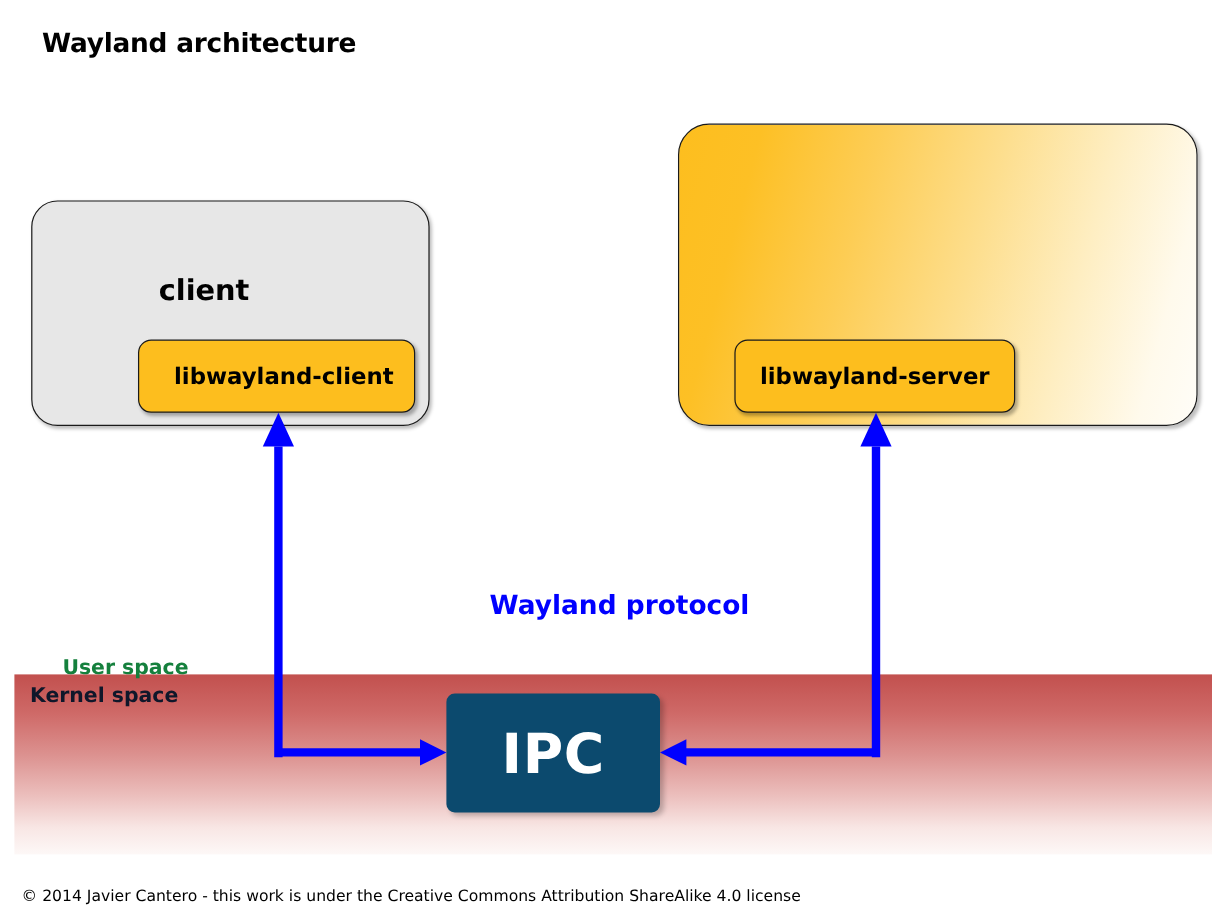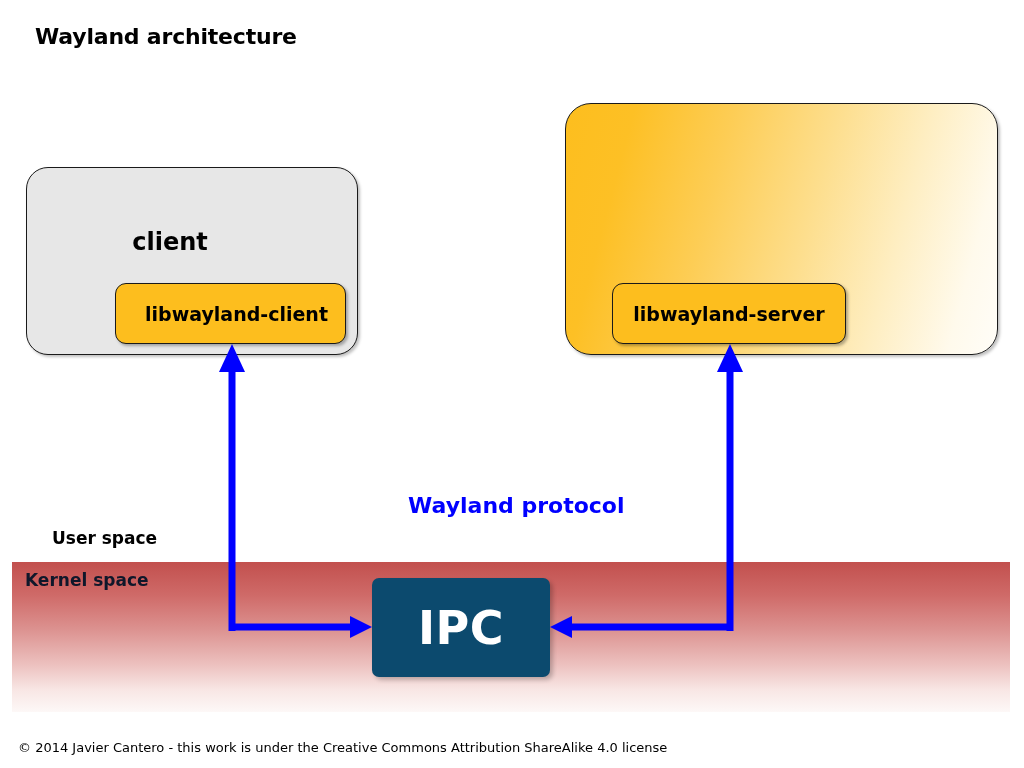--- a/index.html
+++ b/index.html
@@ -44,24 +44,24 @@
     left: 25px;
     top: 570px;
     font-size: 17px;
     font-weight: bold;
     color: #0f172a;
     white-space: nowrap;
   }
   #user-space-label {
     position: absolute;
     left: 52px;
-    top: 528px;
+    top: 547px;
     font-size: 17px;
     font-weight: bold;
-    color: #000000;
+    color: #15803d;
     white-space: nowrap;
   }
 
   
   #client-box {
     position: absolute;
     left: 26px;
     top: 167px;
     width: 332px;
     height: 188px;

